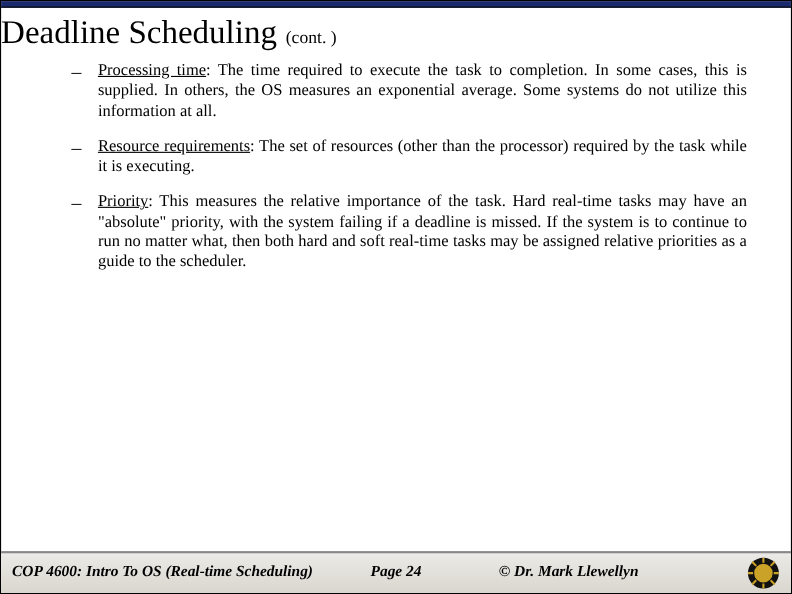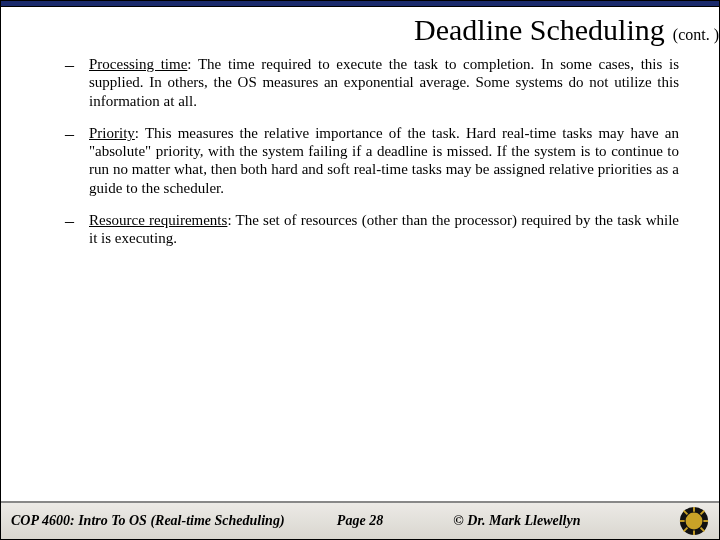--- a/index.html
+++ b/index.html
@@ -6,21 +6,21 @@
   html, body { width: 720px; height: 540px; overflow: hidden; font-family: "Times New Roman", Times, serif; }
   .slide {
     width: 720px; height: 540px;
     border: 1px solid #000;
     background: #fff;
     display: flex; flex-direction: column;
     position: relative;
   }
   .topbar { height: 6px; background: #1a2a6c; border-bottom: 1px solid #000; }
   .title-area {
-    text-align: right;
+    text-align: left;
     padding: 6px 0 4px 0;
   }
   .title-area .title {
     font-size: 30px;
     font-weight: normal;
     display: inline;
   }
   .title-area .cont {
     font-size: 16px;
     display: inline;
@@ -76,30 +76,30 @@
   <div class="title-area">
     <span class="title">Deadline Scheduling</span>
     <span class="cont">(cont. )</span>
   </div>
 
   <div class="body">
     <div class="item">
       <span class="term">Processing time</span><span>:   </span><span>The time required to execute the task to completion.  In some cases, this is supplied.  In others, the OS measures an exponential average.  Some systems do not utilize this information at all.</span>
     </div>
     <div class="item">
-      <span class="term">Priority</span><span>:  </span><span>This measures the relative importance of the task.  Hard real-time tasks may have an "absolute" priority, with the system failing if a deadline is missed.  If the system is to continue to run no matter what, then  both hard and soft real-time tasks may be assigned relative priorities as a guide to the scheduler.</span>
+      <span class="term">Resource requirements</span><span>:   </span><span>The set of resources (other than the processor) required by the task while it is executing.</span>
     </div>
     <div class="item">
-      <span class="term">Resource requirements</span><span>:   </span><span>The set of resources (other than the processor) required by the task while it is executing.</span>
+      <span class="term">Priority</span><span>:  </span><span>This measures the relative importance of the task.  Hard real-time tasks may have an "absolute" priority, with the system failing if a deadline is missed.  If the system is to continue to run no matter what, then  both hard and soft real-time tasks may be assigned relative priorities as a guide to the scheduler.</span>
     </div>
   </div>
 
   <div class="footer">
     <span class="course">COP 4600: Intro To OS  (Real-time Scheduling)</span>
-    <span class="page">Page 28</span>
+    <span class="page">Page 24</span>
     <span class="copy">© Dr. Mark Llewellyn</span>
     <span class="logo">
       <svg viewBox="0 0 32 32">
         <circle cx="16" cy="16" r="15" fill="#111"></circle>
         <circle cx="16" cy="16" r="9" fill="#c9a227"></circle>
         <g stroke="#c9a227" stroke-width="2">
           <line x1="16" y1="1" x2="16" y2="6"></line>
           <line x1="16" y1="26" x2="16" y2="31"></line>
           <line x1="1" y1="16" x2="6" y2="16"></line>
           <line x1="26" y1="16" x2="31" y2="16"></line>

